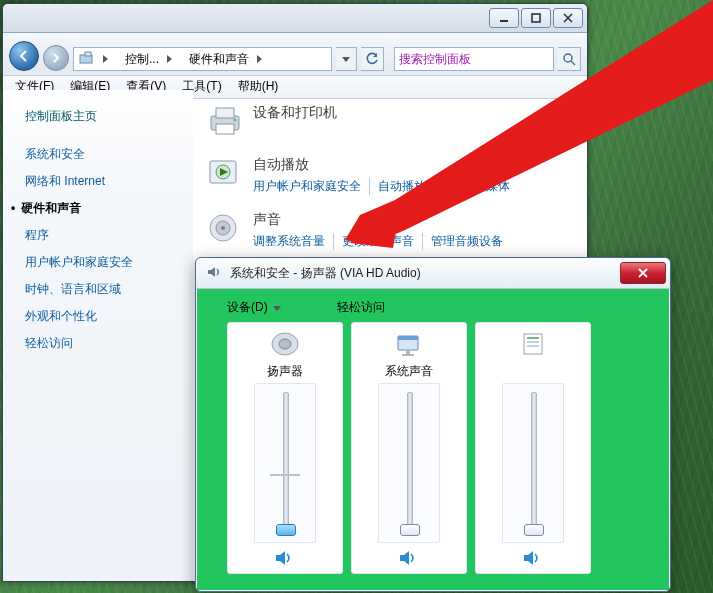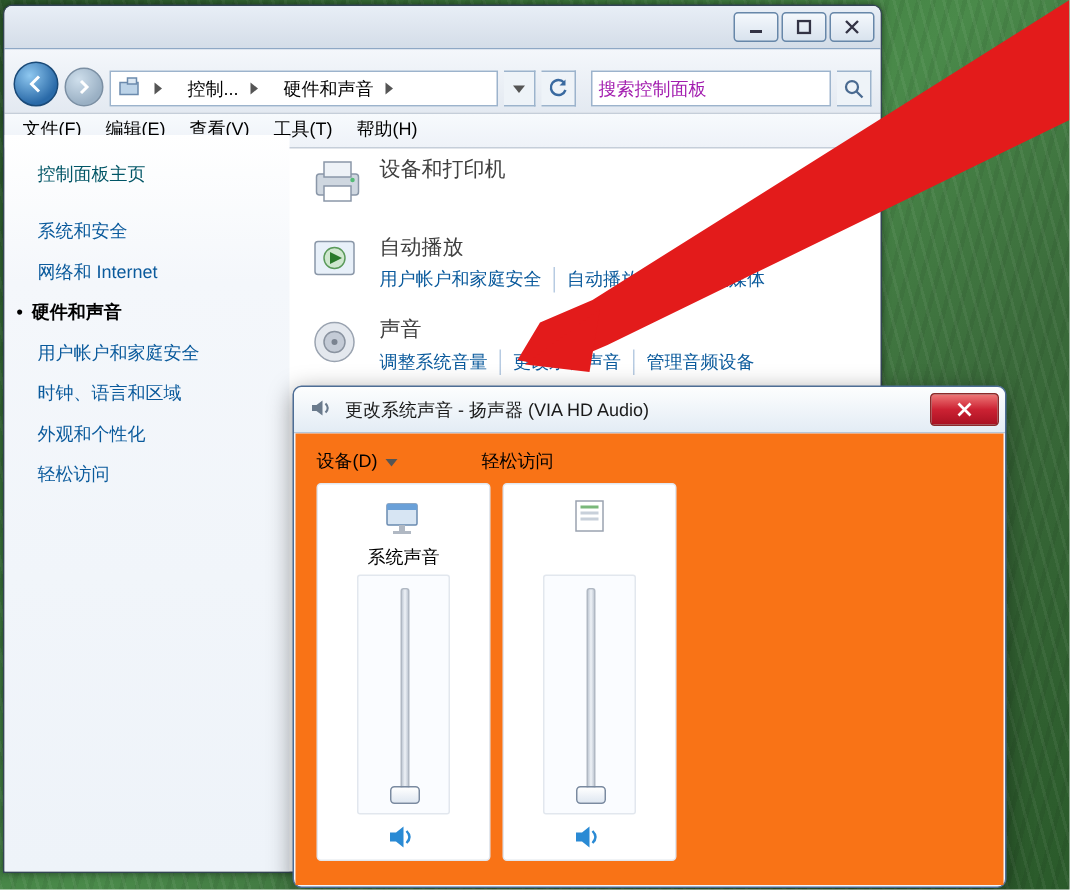--- a/index.html
+++ b/index.html
@@ -50,21 +50,21 @@
   .links a:first-child{border-left:none;padding-left:0;}
 
   
   .mixer{position:absolute;left:195px;top:257px;width:474px;height:333px;
     border:1px solid #4d6d95;border-radius:6px;background:#f3f6fb;box-shadow:0 4px 16px rgba(0,0,0,.4);}
   .mixer-title{height:30px;background:linear-gradient(#fdfefe,#e3ecf5);display:flex;align-items:center;padding:0 4px;border-bottom:1px solid #b7c5d7;border-radius:6px 6px 0 0;}
   .mixer-title .ico{width:18px;height:18px;margin:0 6px;}
   .mixer-title .tt{flex:1;color:#1a1a1a;font-size:12px;}
   .close-red{width:44px;height:20px;border:1px solid #8a2a2a;border-radius:3px;
     background:linear-gradient(#e77,#c23 50%,#a12);display:flex;align-items:center;justify-content:center;}
-  .mixer-body{position:absolute;top:31px;left:1px;right:1px;bottom:1px;background:#f97316;padding:10px 14px 0 14px;}
+  .mixer-body{position:absolute;top:31px;left:1px;right:1px;bottom:1px;background:#22c55e;padding:10px 14px 0 30px;}
   .section-hdrs{display:flex;font-size:12px;color:#000;margin-bottom:6px;}
   .section-hdrs .dev{width:110px;}
   .strip-row{display:flex;gap:8px;}
   .strip{width:110px;display:flex;flex-direction:column;align-items:center;border:1px solid #e2e7ee;border-radius:3px;background:#fff;padding:6px 2px 4px 2px;}
   .strip-icon{width:36px;height:30px;margin-bottom:4px;display:flex;align-items:center;justify-content:center;}
   .strip-label{font-size:12px;color:#000;margin-bottom:6px;height:14px;}
   .slider-box{width:60px;height:158px;border:1px solid #e2e7ee;border-radius:2px;background:#fafcff;position:relative;display:flex;align-items:flex-end;justify-content:center;}
   .track{position:absolute;left:50%;top:8px;bottom:8px;width:4px;margin-left:-2px;background:linear-gradient(to right,#c3cbd6,#eef2f7,#c3cbd6);border:1px solid #b0b8c3;border-radius:2px;}
   .thumb{position:absolute;left:50%;width:18px;height:10px;margin-left:-9px;border:1px solid #7a8aa0;border-radius:3px;
     background:linear-gradient(#fff,#dfe7f1);}
@@ -155,20 +155,21 @@
     <div>帮助(H)</div>
   </div>
 
   <div class="body-area">
     <div class="sidebar">
       <div class="home">控制面板主页</div>
       <ul>
         <li>系统和安全</li>
         <li>网络和 Internet</li>
         <li class="current">硬件和声音</li>
+        <li>程序</li>
         <li>用户帐户和家庭安全</li>
         <li>时钟、语言和区域</li>
         <li>外观和个性化</li>
         <li>轻松访问</li>
       </ul>
     </div>
 
     <div class="content">
       <div class="cat">
         <div class="cat-icon">
@@ -223,34 +224,54 @@
 </div>
 
 <div class="mixer">
   <div class="mixer-title">
     <span class="ico">
       <svg width="16" height="16" viewBox="0 0 16 16">
           <path d="M2 6 L5 6 L9 3 L9 13 L5 10 L2 10 Z" fill="#6a7a8c"></path>
           <path d="M11 5 Q14 8 11 11" fill="none" stroke="#6a7a8c" stroke-width="1.4"></path>
         </svg>
     </span>
-    <span class="tt">更改系统声音 - 扬声器 (VIA HD Audio)</span>
+    <span class="tt">系统和安全 - 扬声器 (VIA HD Audio)</span>
     <div class="close-red">
       <svg width="12" height="10" viewBox="0 0 12 10">
           <path d="M2 1 L10 9 M10 1 L2 9" stroke="#fff" stroke-width="1.8"></path>
         </svg>
     </div>
   </div>
   <div class="mixer-body">
     <div class="section-hdrs">
       <div class="dev"><span>设备(D)</span> <span class="chev" style="display:inline-block;margin-left:2px"></span></div>
       <div>轻松访问</div>
     </div>
     <div class="strip-row">
 
+      <div class="strip">
+        <div class="strip-icon">
+          <svg width="34" height="28" viewBox="0 0 34 28">
+              <ellipse cx="17" cy="14" rx="13" ry="11" fill="#d7dde5" stroke="#9aa3b0"></ellipse>
+              <ellipse cx="17" cy="14" rx="6" ry="5" fill="#b6bfcb" stroke="#7d8794"></ellipse>
+            </svg>
+        </div>
+        <div class="strip-label">扬声器</div>
+        <div class="slider-box">
+          <div class="track"></div>
+          <div class="lvl-tick" style="bottom:66px"></div>
+          <div class="thumb blue" style="bottom:6px"></div>
+        </div>
+        <div class="mute">
+          <svg width="20" height="18" viewBox="0 0 20 18">
+              <path d="M2 6 L6 6 L11 2 L11 16 L6 12 L2 12 Z" fill="#2a8ad4"></path>
+              <path d="M13 5 Q17 9 13 13" fill="none" stroke="#2a8ad4" stroke-width="1.6"></path>
+            </svg>
+        </div>
+      </div>
 
       <div class="strip">
         <div class="strip-icon">
           <svg width="34" height="28" viewBox="0 0 34 28">
               <rect x="6" y="6" width="20" height="14" rx="1" fill="#d7e5f3" stroke="#6a8ab0"></rect>
               <rect x="6" y="6" width="20" height="4" fill="#6aa0d8"></rect>
               <rect x="14" y="20" width="4" height="4" fill="#b0b8c3"></rect>
               <rect x="10" y="24" width="12" height="2" fill="#b0b8c3"></rect>
             </svg>
         </div>

